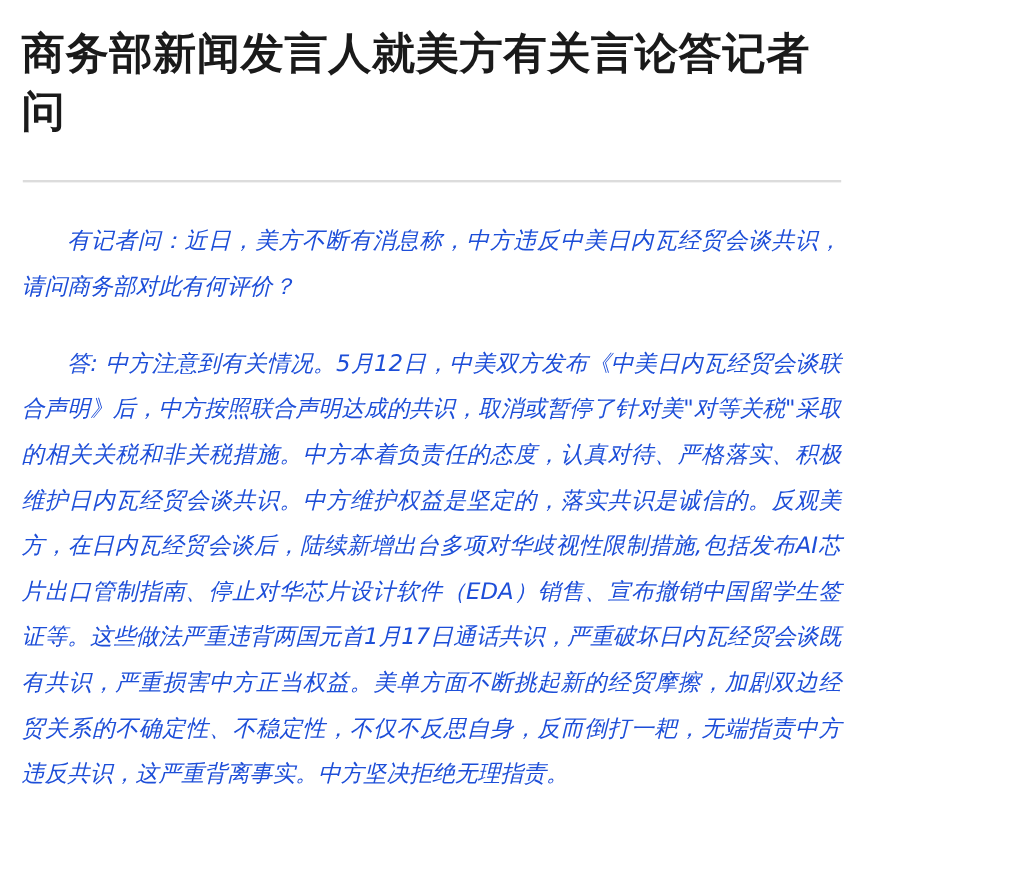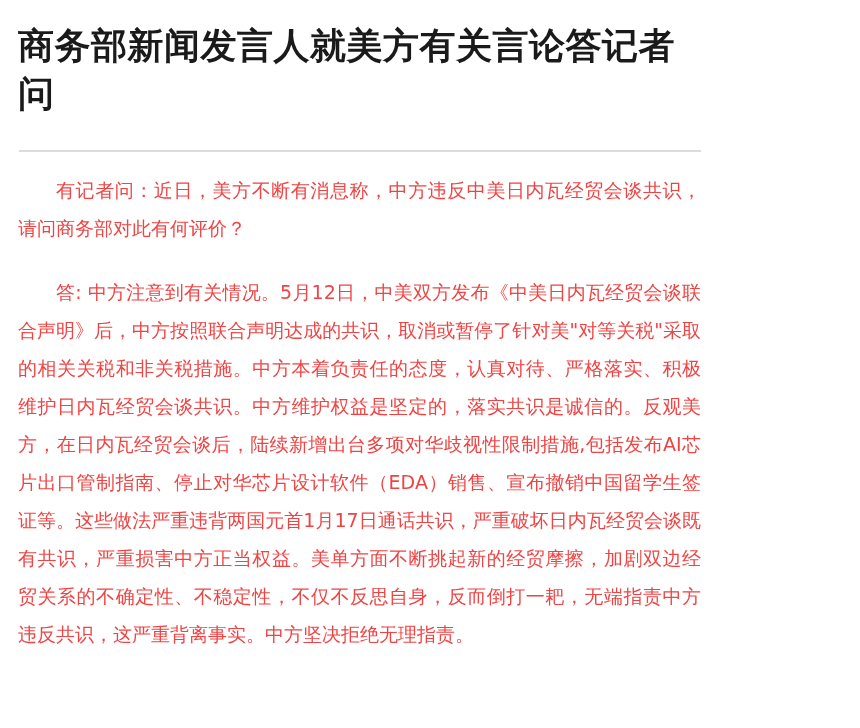--- a/index.html
+++ b/index.html
@@ -32,28 +32,29 @@
   .title-divider {
     border: none;
     border-top: 2px solid #dcdcdc;
     margin: 32px 0 0 1px;
     height: 0;
   }
   .article-body {
     padding-top: 14px;
   }
   .article-body p {
-    margin: 5px 0 26px 0;
+    margin: 16px 0 26px 0;
     font-size: 19px;
     line-height: 38px;
-    color: #ef4444;
+    color: #1d4ed8;
     text-align: justify;
     text-justify: inter-ideograph;
     text-indent: 2em;
     word-break: break-all;
+    font-style: italic;
   }
 </style>
 </head>
 <body>
 
 <div class="article">
   <h1 class="article-title">商务部新闻发言人就美方有关言论答记者问</h1>
 
   <hr class="title-divider">
 

